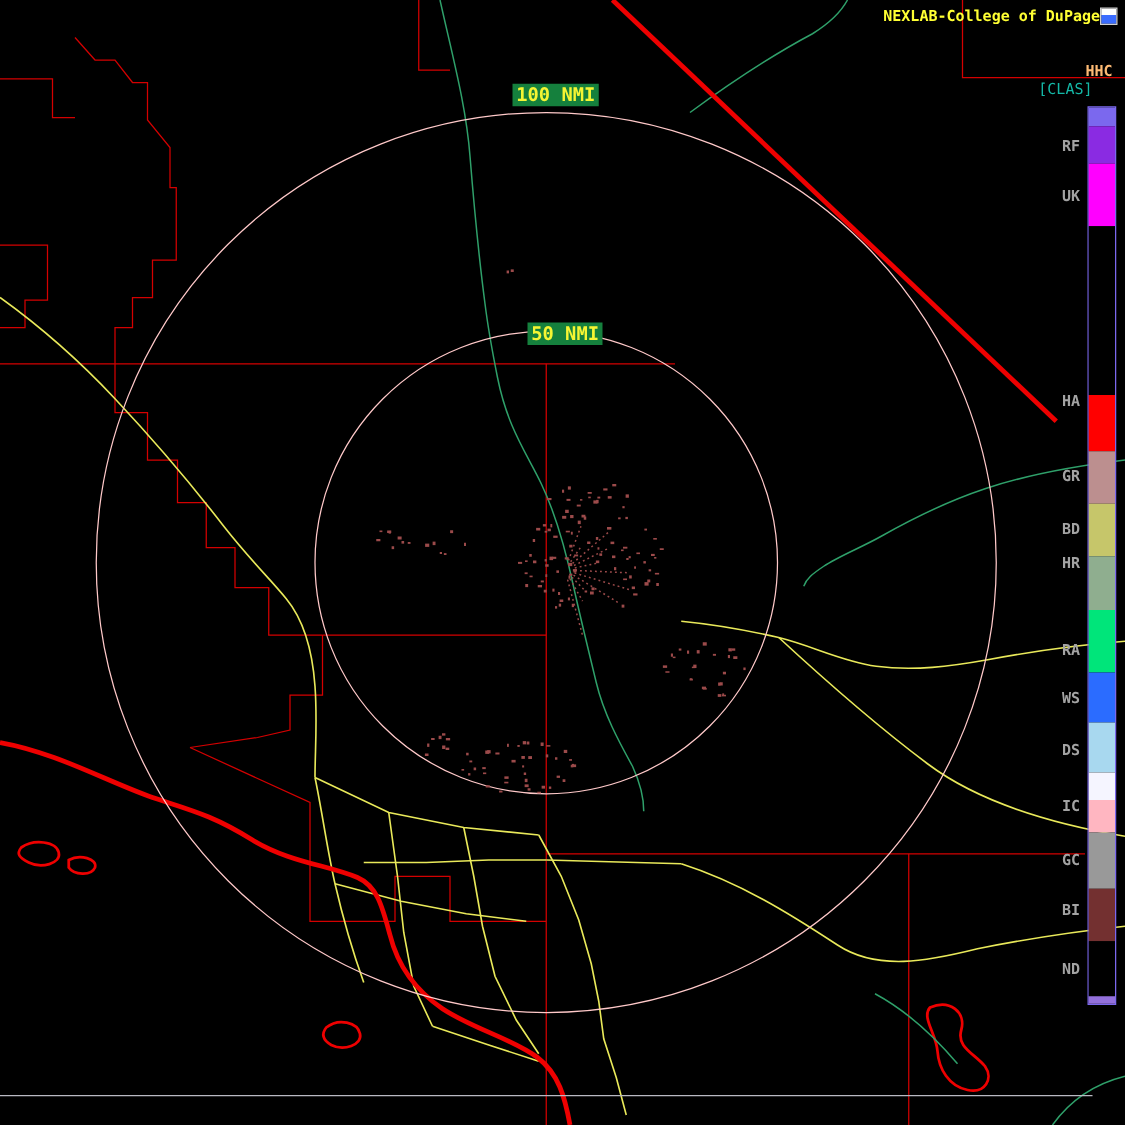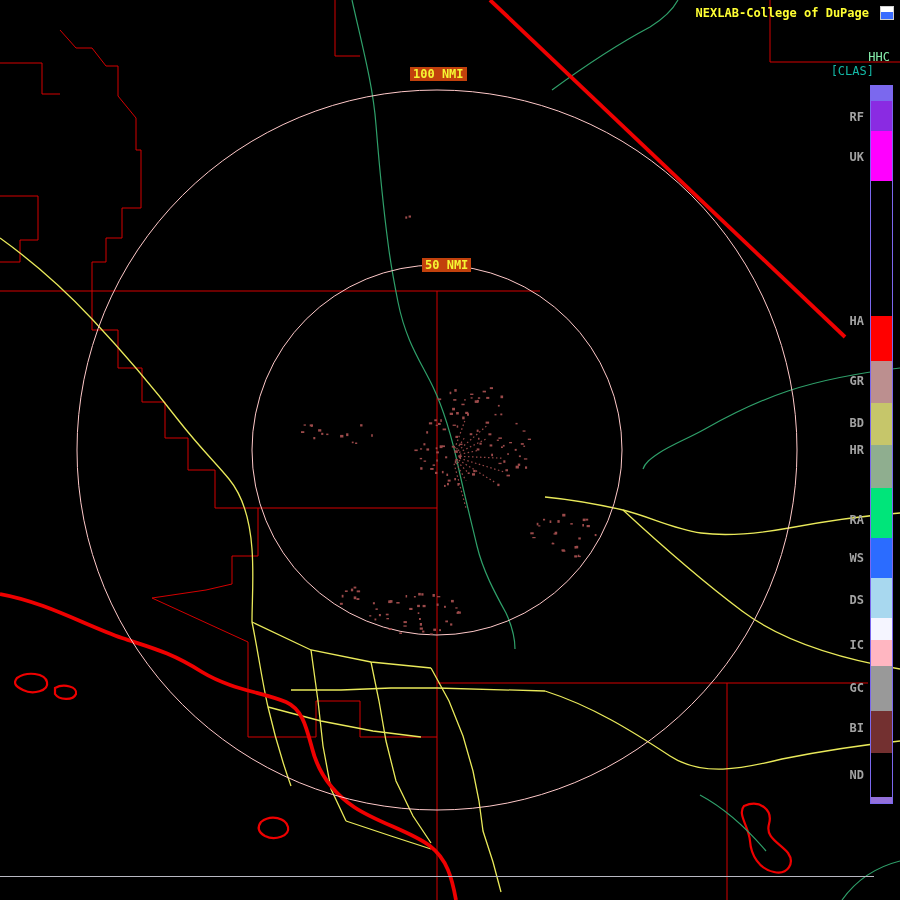--- a/index.html
+++ b/index.html
@@ -1,26 +1,26 @@
 <!DOCTYPE html>
 <html><head>
 <meta charset="utf-8">
 <style>
   html,body{margin:0;padding:0;background:#000;width:900px;height:900px;overflow:hidden;}
   #app{position:relative;width:900px;height:900px;background:#000;font-family:"DejaVu Sans Mono","Liberation Mono",monospace;}
   #map-svg{position:absolute;left:0;top:0;}
-  .hdr{position:absolute;top:6px;right:6px;display:flex;align-items:center;gap:11px;}
+  .hdr{position:absolute;top:6px;right:6px;display:flex;align-items:center;gap:0;}
   .hdr-text{color:#ffff33;font-size:12px;font-weight:bold;white-space:nowrap;}
   .logo{width:12px;height:12px;border:1px solid #cfcfcf;background:linear-gradient(180deg,#ffffff 0 40%,#3a6cff 40% 100%);}
-  .legend-title{position:absolute;top:50px;right:10px;color:#86efac;font-size:12px;font-weight:normal;}
+  .legend-title{position:absolute;top:50px;right:10px;color:#fdba74;font-size:12px;font-weight:bold;}
   .legend-sub{position:absolute;top:64px;right:26px;color:#14b8a6;font-size:12px;font-weight:normal;}
   #colorbar{position:absolute;top:85px;right:7px;width:21px;border:1px solid #7b68ee;box-sizing:content-box;}
   #colorbar .seg{width:100%;}
   .cb-label{position:absolute;right:36px;color:#a3a3a3;font-size:12px;font-weight:bold;line-height:16px;}
-  .ring-label{position:absolute;color:#f5f533;font-size:12px;font-weight:bold;background:#c2410c;padding:0 3px;white-space:nowrap;}
+  .ring-label{position:absolute;color:#f5f533;font-size:15px;font-weight:bold;background:#15803d;padding:0 3px;white-space:nowrap;}
   .status-divider{position:absolute;left:0;top:876px;width:874px;height:1px;background:#b9b9c2;}
   .status-text{position:absolute;left:0;top:880px;width:874px;text-align:center;color:#dcdce4;font-size:13px;font-weight:bold;letter-spacing:2px;white-space:nowrap;}
 </style>
 </head>
 <body>
 
 <div id="app">
 
   <svg id="map-svg" width="900" height="900" viewBox="0 0 900 900">
       <g>

